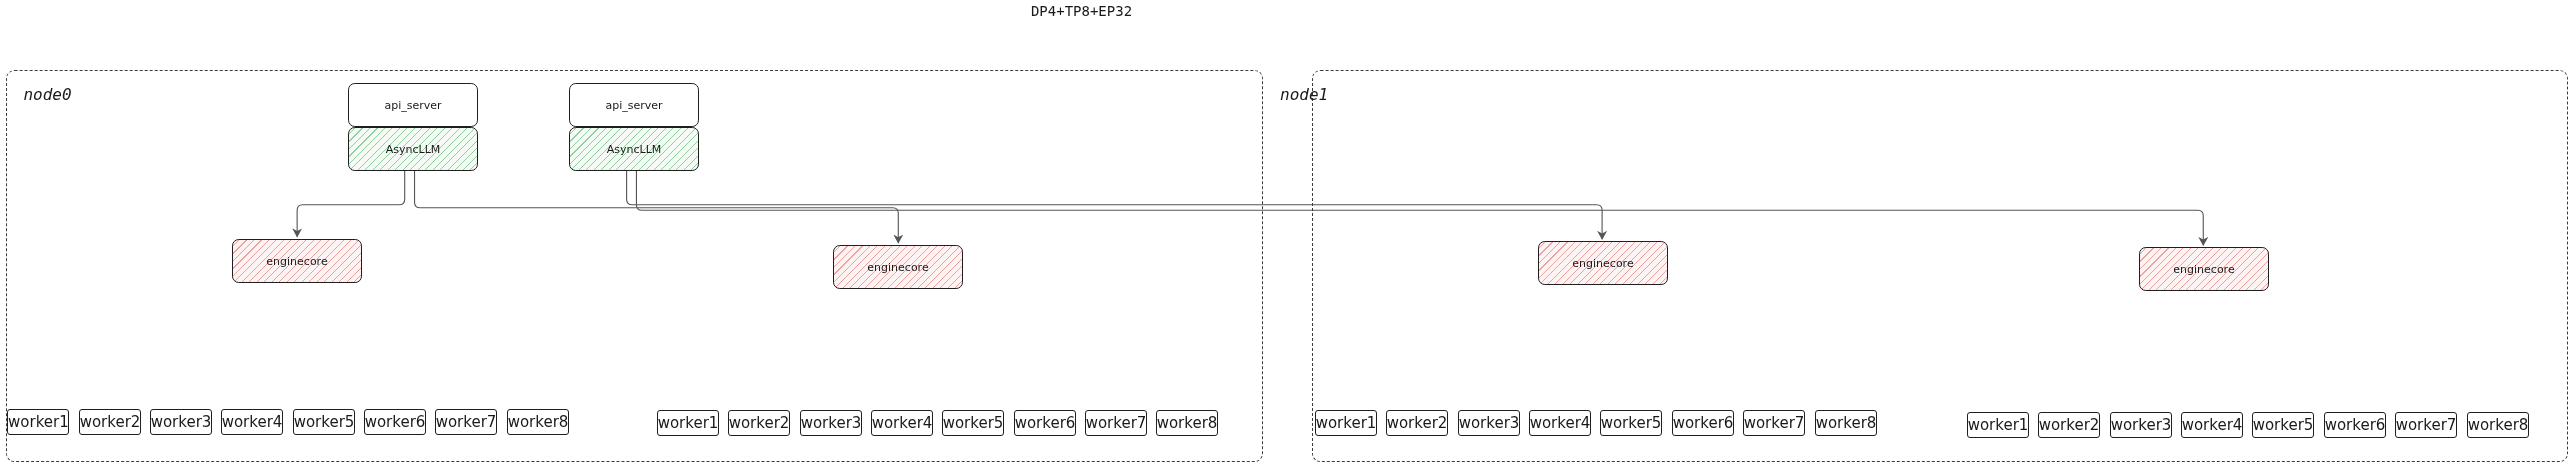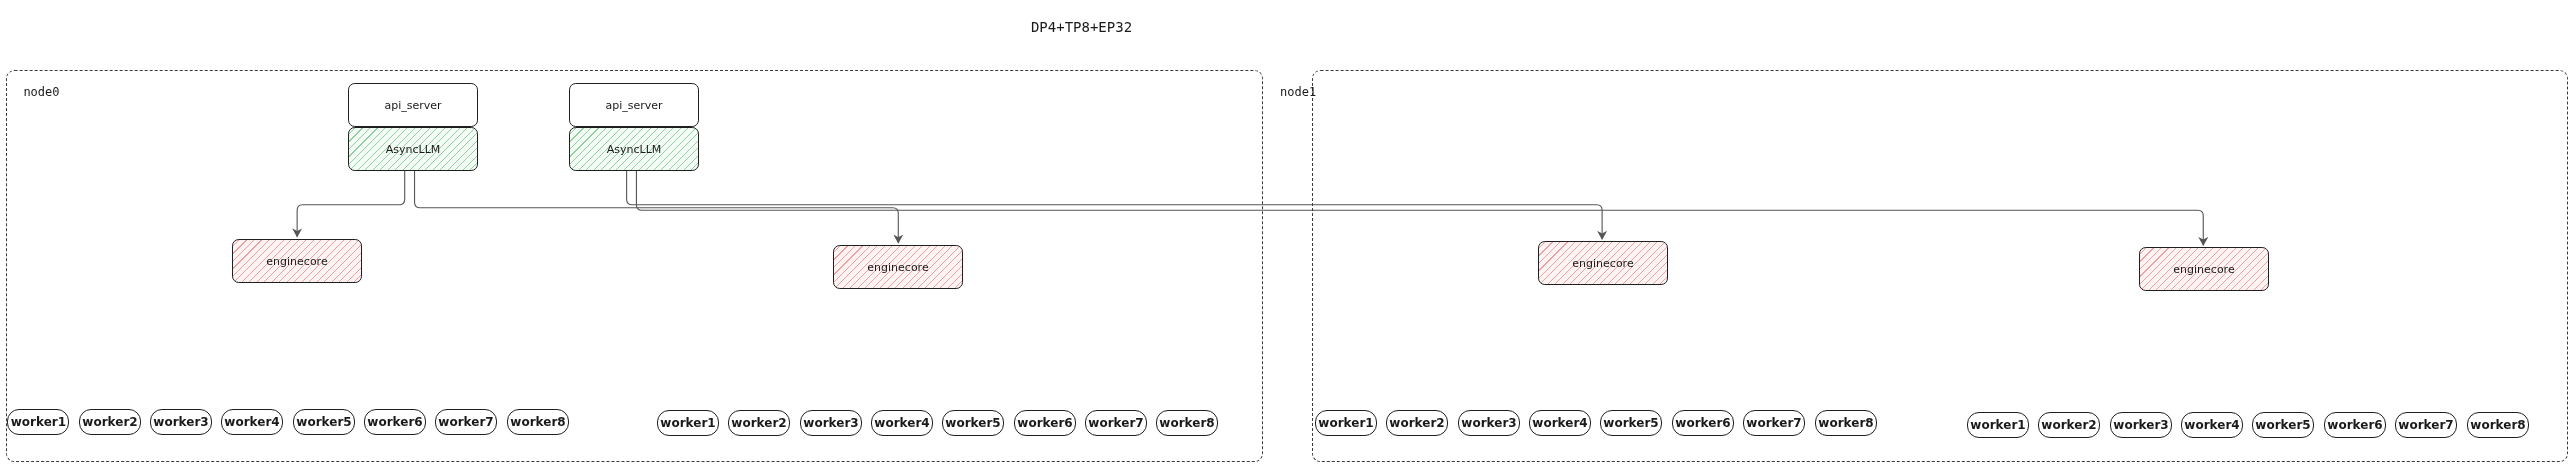--- a/index.html
+++ b/index.html
@@ -20,41 +20,42 @@
   #edge-layer {
     position: absolute;
     left: 0; top: 0;
     width: 2576px;
     height: 469px;
     pointer-events: none;
   }
   .diagram-title {
     position: absolute;
     left: 0;
-    top: 19px;
+    top: 3px;
     width: 2163px;
     text-align: center;
     font-size: 14px;
     color: #1a1a1a;
     font-family: "DejaVu Sans Mono", monospace;
     letter-spacing: 0px;
   }
   .cluster {
     position: absolute;
     border: 1px dashed #3a3a3a;
     border-radius: 8.6px;
     background: transparent;
     box-sizing: border-box;
   }
   .cluster-label {
     position: absolute;
-    font-size: 12px;
+    font-size: 16px;
     color: #1a1a1a;
     font-family: "DejaVu Sans Mono", monospace;
     white-space: nowrap;
+    font-style: italic;
   }
   .node {
     position: absolute;
     box-sizing: border-box;
     border: 1.5px solid #1f1f1f;
     border-radius: 6.8px;
     background: #ffffff;
     display: flex;
     align-items: center;
     justify-content: center;
@@ -79,23 +80,22 @@
     background-color: #fdf3f3;
     background-image: repeating-linear-gradient(
         -45deg,
         rgba(220,80,80,0.0) 0px,
         rgba(220,80,80,0.0) 4.3px,
         rgba(220,80,80,0.5) 4.3px,
         rgba(220,80,80,0.5) 5.3px);
   }
   .node.worker {
     border-width: 1.4px;
-    border-radius: 12px;
-    font-size: 12px;
-    font-weight: bold;
+    border-radius: 3px;
+    font-size: 15px;
   }
 </style>
 </head>
 <body>
 
 <div id="canvas">
 
   <div class="diagram-title">DP4+TP8+EP32</div>
 
   <svg id="edge-layer" viewBox="0 0 4188 763" width="2576" height="469" xmlns="http://www.w3.org/2000/svg">

